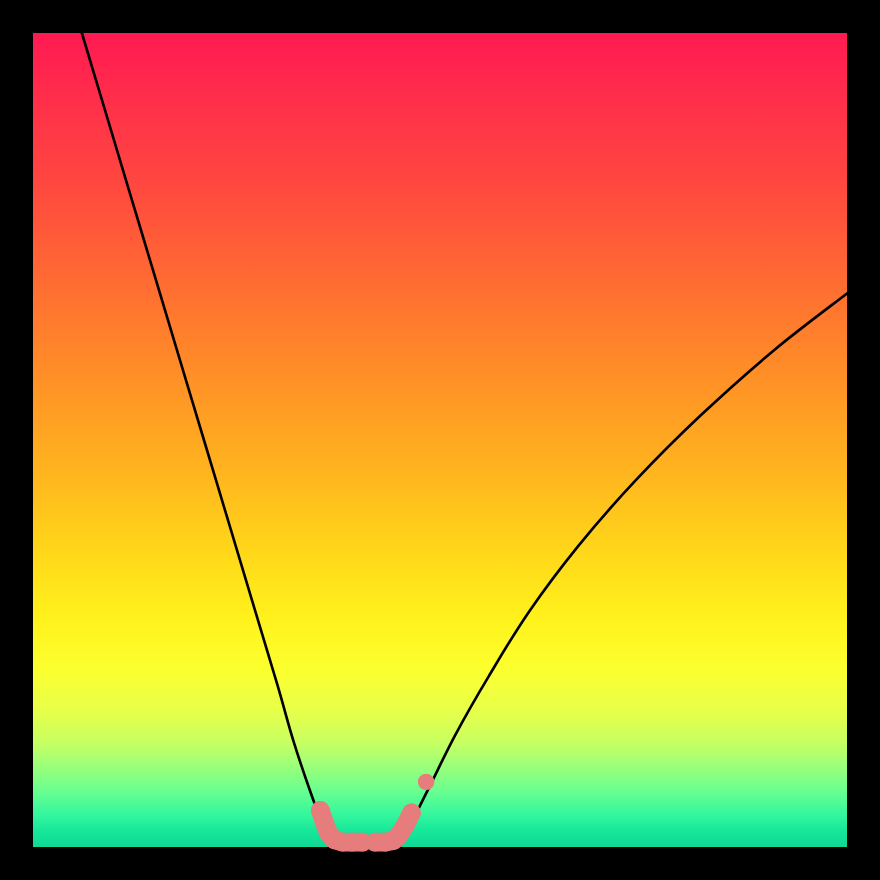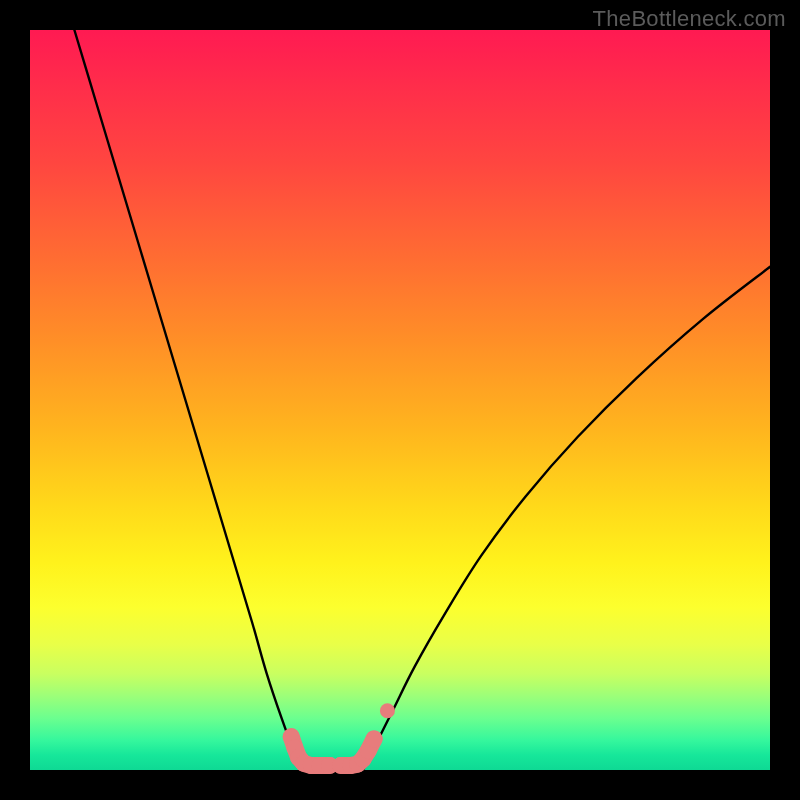--- a/index.html
+++ b/index.html
@@ -61,21 +61,20 @@
     height: 740px;
     overflow: visible;
   }
 </style>
 </head>
 <body>
 
 <div class="frame">
   <div class="plot"></div>
 
-  <div class="watermark">TheBottleneck.com</div>
 
   <svg class="curve" viewBox="0 0 740 740" preserveAspectRatio="none">
     <g id="curves">
         <path d="M 44.4,0 C 48.396,13.32 58.608,47.36 66.6,74 C 74.592,100.64 80.80799999999999,121.36 88.8,148 C 96.792,174.64 103.008,195.36 111,222 C 118.992,248.64 125.20799999999998,269.36 133.2,296 C 141.19199999999998,322.64 147.40800000000002,343.36 155.4,370 C 163.392,396.64 169.608,417.36 177.6,444 C 185.59199999999998,470.64 191.80800000000002,491.36 199.8,518 C 207.792,544.64 215.34,569.356 222,592 C 228.66,614.644 231.472,626.4839999999999 236.8,643.8 C 242.12800000000001,661.116 246.93800000000002,674.88 251.60000000000002,688.2 C 256.262,701.5200000000001 258.704,708.476 262.7,717.8 C 266.69599999999997,727.1239999999999 271.802,736.004 273.8,740" fill="none" stroke="#000000" stroke-width="2.4" stroke-linecap="round"></path>
         <path d="M 333,740 C 334.998,736.004 338.77200000000005,728.456 344.1,717.8 C 349.428,707.1439999999999 355.27399999999994,695.452 362.59999999999997,680.8 C 369.926,666.1479999999999 375.476,653.716 384.8,636.4 C 394.124,619.084 402.41200000000003,604.58 414.40000000000003,584.6 C 426.38800000000003,564.62 436.748,546.712 451.4,525.4 C 466.05199999999996,504.08799999999997 478.484,487.512 495.8,466.2 C 513.116,444.888 527.62,428.312 547.6,407 C 567.58,385.688 584.156,369.11199999999997 606.8,347.79999999999995 C 629.444,326.48799999999994 649.424,308.58000000000004 673.4,288.6 C 697.376,268.62 728.012,246.12399999999997 740,236.79999999999995" fill="none" stroke="#000000" stroke-width="2.4" stroke-linecap="round"></path>
         <path d="M 273.8,740 C 284.456,740 322.344,740 333,740" fill="none" stroke="#000000" stroke-width="2.4" stroke-linecap="round"></path>
       </g>
     <g id="markers">
         <path d="M 261.21999999999997,706.7 L 264.92,717.8 L 268.62,727.42 L 273.8,733.34 L 281.2,735.56 L 290.08,735.56 L 299.70000000000005,735.56" fill="none" stroke="#e77c7c" stroke-width="17" stroke-linecap="round" stroke-linejoin="round"></path>
         <circle cx="261.21999999999997" cy="706.7" r="8.5" fill="#e77c7c"></circle>

